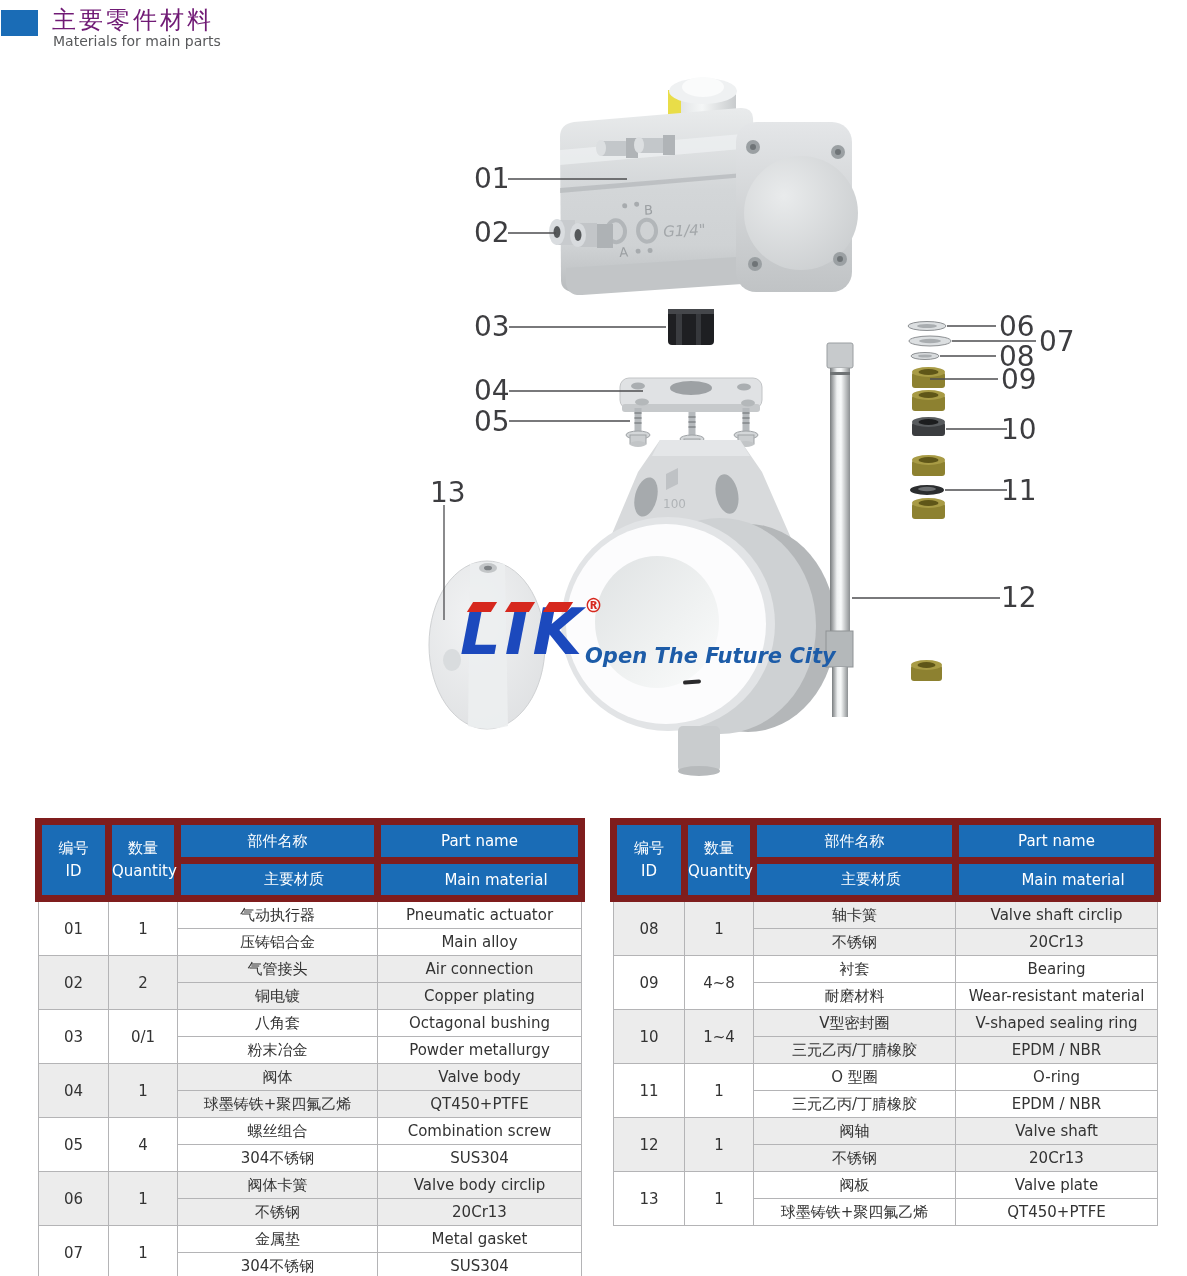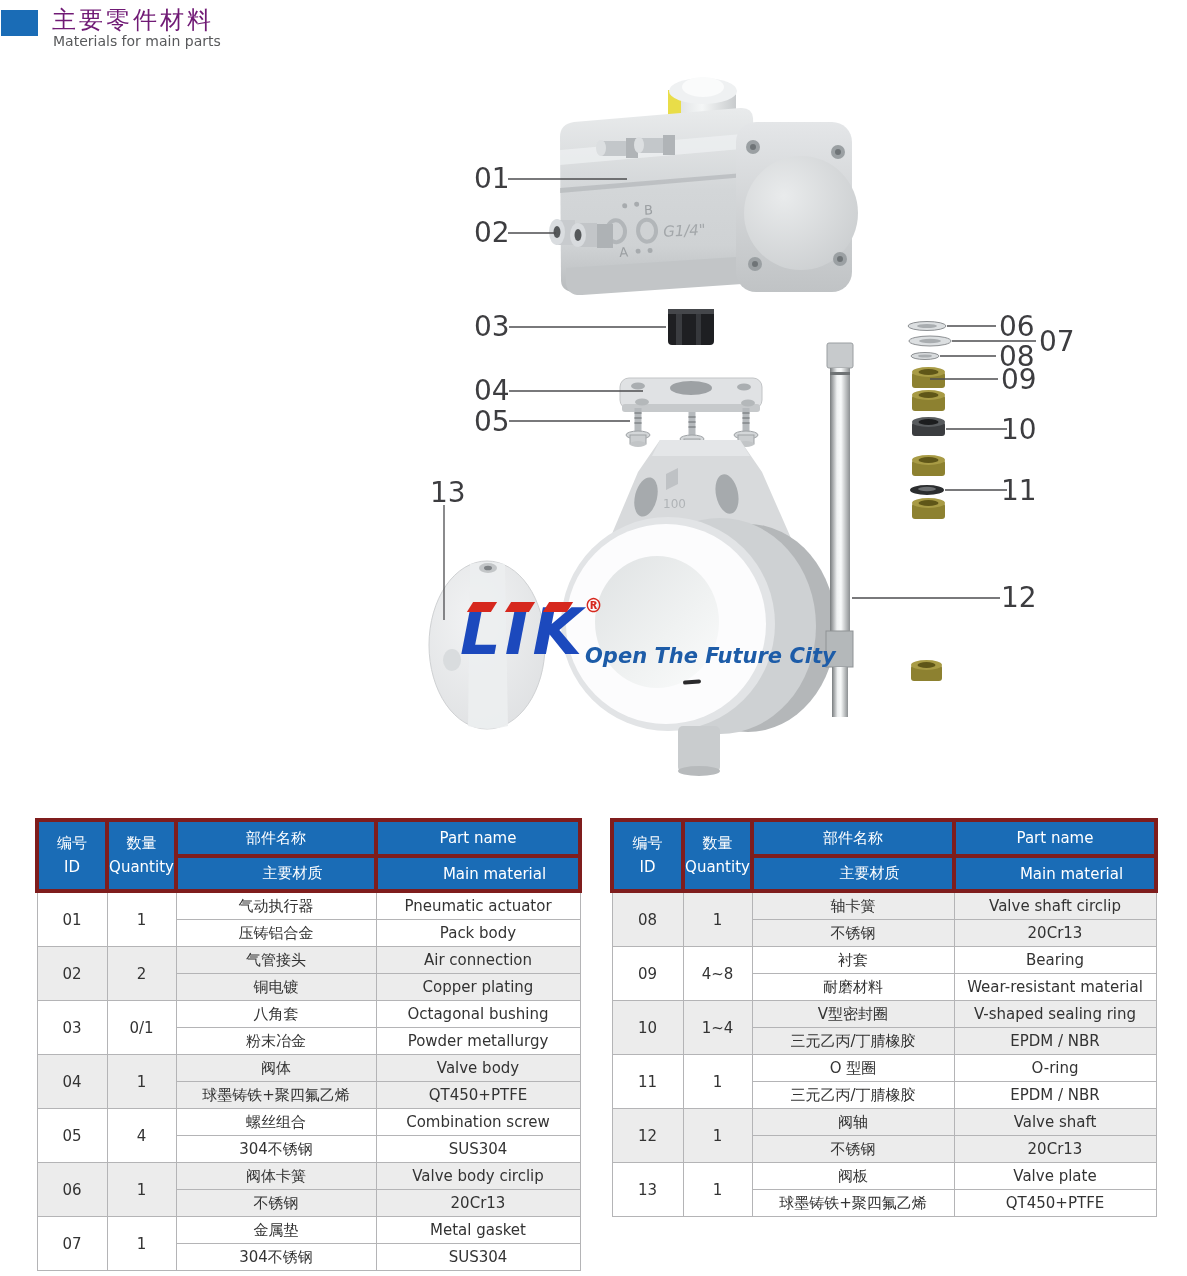--- a/index.html
+++ b/index.html
@@ -32,21 +32,21 @@
   }
   .tagline2{
     position:absolute;left:133px;top:50px;font-size:21px;font-weight:bold;font-style:italic;color:#1d5ca8;
   }
   
   .parts-table{
     position:absolute;border-collapse:collapse;table-layout:fixed;
     font-size:15px;color:#333;background:#fff;border:1px solid #8f9092;
   }
   .parts-table th{
-    background:#1a6cb6;color:#ffffff;font-weight:normal;border:4px solid #7f1d1d;
+    background:#1a6cb6;color:#ffffff;font-weight:normal;border:7px solid #7f1d1d;
     font-size:15px;padding:0;
   }
   .parts-table td{
     border:1px solid #b4b4b6;text-align:center;height:26px;padding:0 3px;
     overflow:hidden;white-space:nowrap;
   }
   .parts-table tr.shaded td{background:#ececec;}
   .th-stack{display:block;line-height:1.55;}
   #left-table{left:35px;top:818px;width:543px;}
   #right-table{left:610px;top:818px;width:544px;}
@@ -350,21 +350,21 @@
   </thead>
   <tbody>
       <tr>
         <td rowspan="2">01</td>
         <td rowspan="2">1</td>
         <td>气动执行器</td>
         <td>Pneumatic actuator</td>
       </tr>
       <tr>
         <td>压铸铝合金</td>
-        <td>Pack body</td>
+        <td>Main alloy</td>
       </tr>
       <tr class="shaded">
         <td rowspan="2">02</td>
         <td rowspan="2">2</td>
         <td>气管接头</td>
         <td>Air connection</td>
       </tr>
       <tr class="shaded">
         <td>铜电镀</td>
         <td>Copper plating</td>

